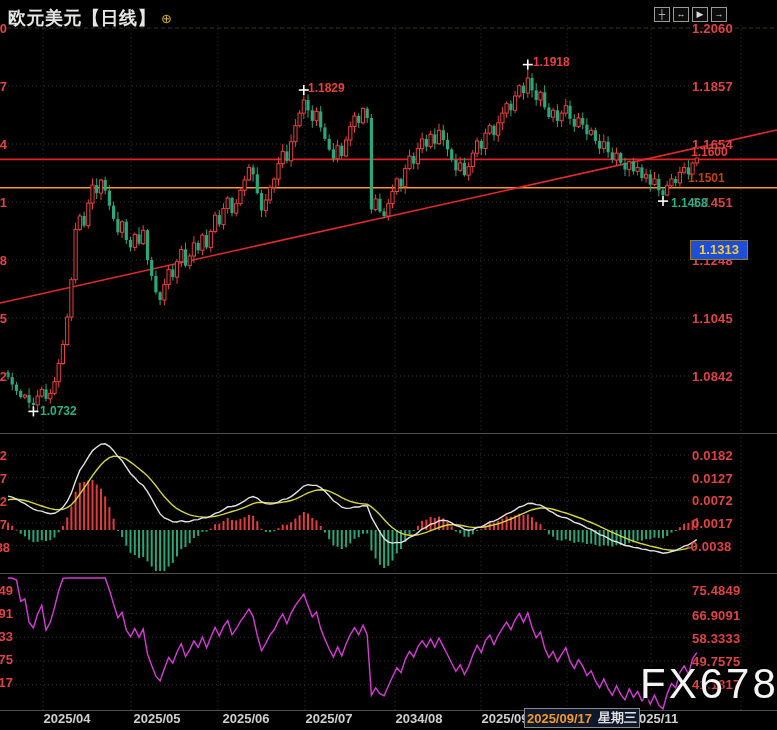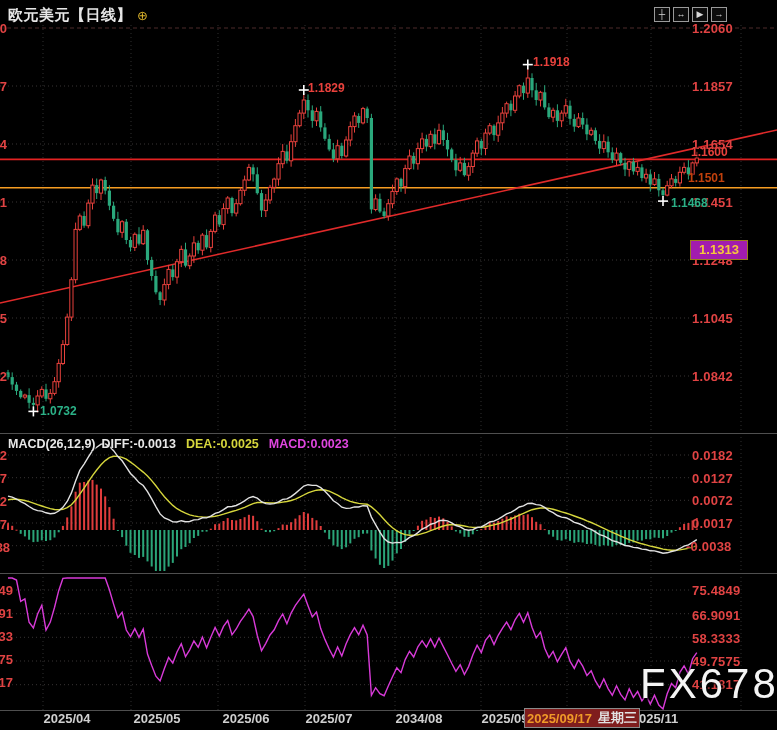--- a/index.html
+++ b/index.html
@@ -1,39 +1,39 @@
 <!DOCTYPE html>
 <html><head>
 <meta charset="utf-8">
 <style>
   html,body{margin:0;padding:0;background:#000;}
   .screen{position:relative;width:777px;height:730px;background:#000;overflow:hidden;
           font-family:"Liberation Sans","DejaVu Sans",sans-serif;}
   svg{position:absolute;left:0;top:0;}
   .titlebar{position:absolute;left:8px;top:6px;display:flex;align-items:center;gap:5px;z-index:8;}
-  .title{color:#e6e6e6;font-size:15px;font-weight:600;letter-spacing:.5px;}
+  .title{color:#e6e6e6;font-size:18px;font-weight:600;letter-spacing:.5px;}
   .addicon{color:#d8b02a;font-size:13px;line-height:13px;}
   .toolbar{position:absolute;right:50px;top:7px;display:flex;gap:3px;z-index:8;}
   .tbtn{width:16px;height:15px;border:1px solid #9a9a9a;background:#0c0c0c;color:#d8d8d8;
         font-size:9px;line-height:13px;text-align:center;box-sizing:border-box;cursor:pointer;}
   .raxis{position:absolute;color:#e04343;font-size:13px;font-weight:700;z-index:6;
          text-shadow:1px 1px 2px #000;letter-spacing:.2px;}
   .laxis{position:absolute;left:-34px;width:41px;text-align:right;color:#e04343;font-size:13px;
          font-weight:700;z-index:6;text-shadow:1px 1px 2px #000;}
   .anno{position:absolute;font-size:12px;font-weight:700;z-index:7;text-shadow:1px 1px 2px #000;}
   .anno.red{color:#e8413c}.anno.green{color:#2bb187}.anno.orange{color:#c2410c}
-  .pricebox{position:absolute;left:690px;top:240px;width:56px;height:18px;background:#a21caf;
+  .pricebox{position:absolute;left:690px;top:240px;width:56px;height:18px;background:#1d4ed8;
             border:1px solid #9a7c1e;color:#f5c83c;font-size:13px;font-weight:700;
             text-align:center;line-height:17px;z-index:7;}
   .indrow{position:absolute;left:8px;display:flex;gap:10px;font-size:12.5px;font-weight:600;
           z-index:7;text-shadow:1px 1px 1px #000;white-space:nowrap;}
   .indrow .w{color:#e8e8e8}.indrow .y{color:#d6d63c}.indrow .m{color:#df46df}
   .xlab{position:absolute;top:711px;width:70px;text-align:center;color:#cfcfcf;font-size:13px;
         font-weight:700;z-index:5;text-shadow:1px 1px 2px #000;}
-  .datebox{position:absolute;left:524px;top:708px;width:116px;height:20px;background:#7f1d1d;
+  .datebox{position:absolute;left:524px;top:708px;width:116px;height:20px;background:#0f172a;
            border:1px solid #8a8a8a;z-index:9;display:flex;align-items:center;
            justify-content:center;gap:6px;font-size:13px;font-weight:700;box-sizing:border-box;}
   .datebox .d{color:#f09a28}.datebox .wd{color:#e2e2e2}
   .watermark{position:absolute;left:640px;top:660px;color:#f4f4f4;font-size:42px;font-weight:500;
              letter-spacing:3px;z-index:10;text-shadow:2px 2px 3px rgba(0,0,0,.95),0 0 2px #000;}
 </style>
 </head>
 <body>
 
 <div class="screen">
@@ -609,26 +609,20 @@
   <span class="raxis" style="left:692px;top:677px">41.1817</span>
 
   <span class="anno green" style="left:40px;top:404px">1.0732</span>
   <span class="anno red" style="left:308px;top:81px">1.1829</span>
   <span class="anno red" style="left:533px;top:55px">1.1918</span>
   <span class="anno green" style="left:671px;top:196px">1.1468</span>
   <span class="anno red" style="left:691px;top:145px">1.1600</span>
   <span class="anno orange" style="left:688px;top:171px">1.1501</span>
   <span class="pricebox">1.1313</span>
 
-  <div class="indrow" style="top:437px">
-    <span class="w">MACD(26,12,9)</span>
-    <span class="w" style="margin-left:-4px">DIFF:-0.0013</span>
-    <span class="y">DEA:-0.0025</span>
-    <span class="m">MACD:0.0023</span>
-  </div>
 
   <span class="xlab" style="left:32px">2025/04</span>
   <span class="xlab" style="left:122px">2025/05</span>
   <span class="xlab" style="left:211px">2025/06</span>
   <span class="xlab" style="left:294px">2025/07</span>
   <span class="xlab" style="left:384px">2034/08</span>
   <span class="xlab" style="left:470px">2025/09</span>
   <span class="xlab" style="left:620px">2025/11</span>
 
   <div class="datebox">

